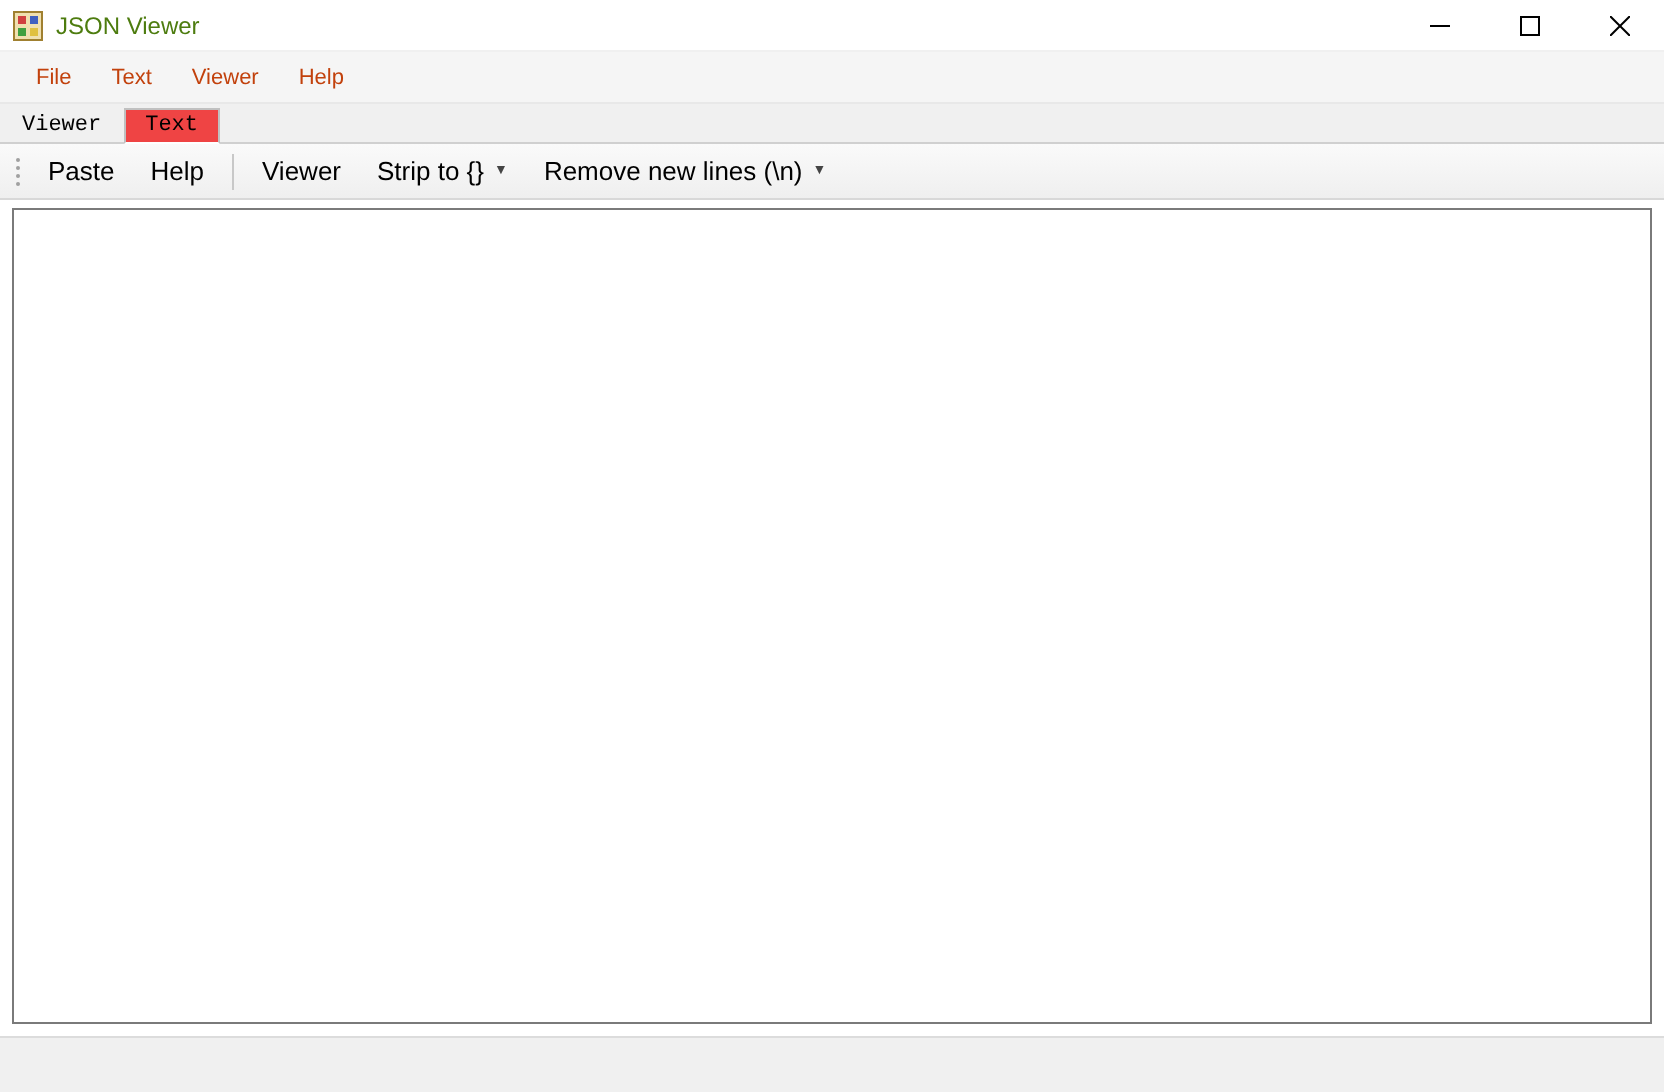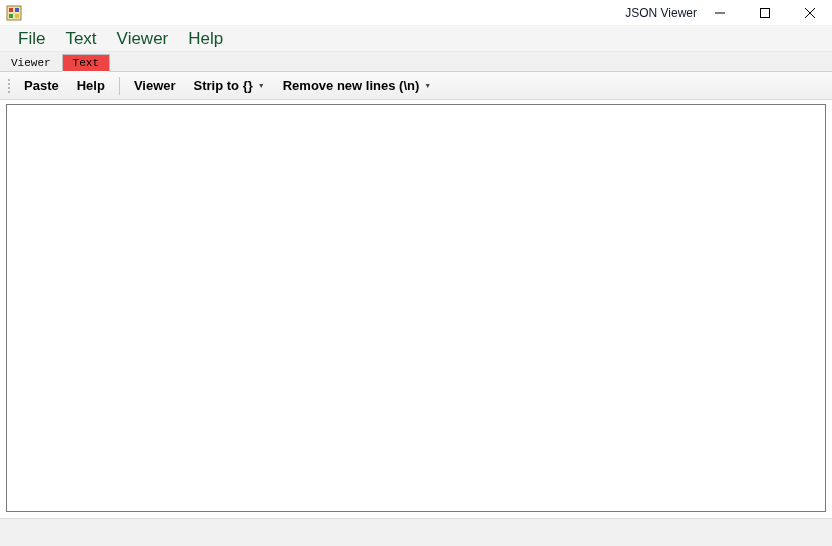--- a/index.html
+++ b/index.html
@@ -30,22 +30,21 @@
       width: 16px;
       height: 16px;
       margin-right: 6px;
       display: flex;
       align-items: center;
       justify-content: center;
     }
     .titlebar-title {
       flex: 1;
       font-size: 12px;
-      color: #0f172a;
-      text-align: right;
+      color: #4d7c0f;
     }
     .win-controls {
       display: flex;
       height: 100%;
     }
     .win-btn {
       width: 45px;
       height: 26px;
       display: flex;
       align-items: center;
@@ -60,22 +59,22 @@
     .menubar {
       height: 26px;
       background: #f5f5f5;
       display: flex;
       align-items: center;
       padding: 0 8px;
       border-bottom: 1px solid #e8e8e8;
     }
     .menu-item {
       padding: 4px 10px;
-      font-size: 17px;
-      color: #14532d;
+      font-size: 11px;
+      color: #c2410c;
       cursor: pointer;
     }
     
     .tabstrip {
       height: 20px;
       background: #f0f0f0;
       display: flex;
       align-items: flex-end;
       padding-left: 0;
       border-bottom: 1px solid #d0d0d0;
@@ -99,21 +98,20 @@
     
     .toolbar {
       height: 28px;
       background: linear-gradient(#fafafa, #efefef);
       display: flex;
       align-items: center;
       padding: 0 6px;
       border-bottom: 1px solid #d8d8d8;
       font-size: 13px;
       gap: 2px;
-      font-weight: bold;
     }
     .toolbar-grip {
       display: flex;
       flex-direction: column;
       gap: 2px;
       margin-right: 4px;
       margin-left: 2px;
     }
     .toolbar-grip span {
       width: 2px;

